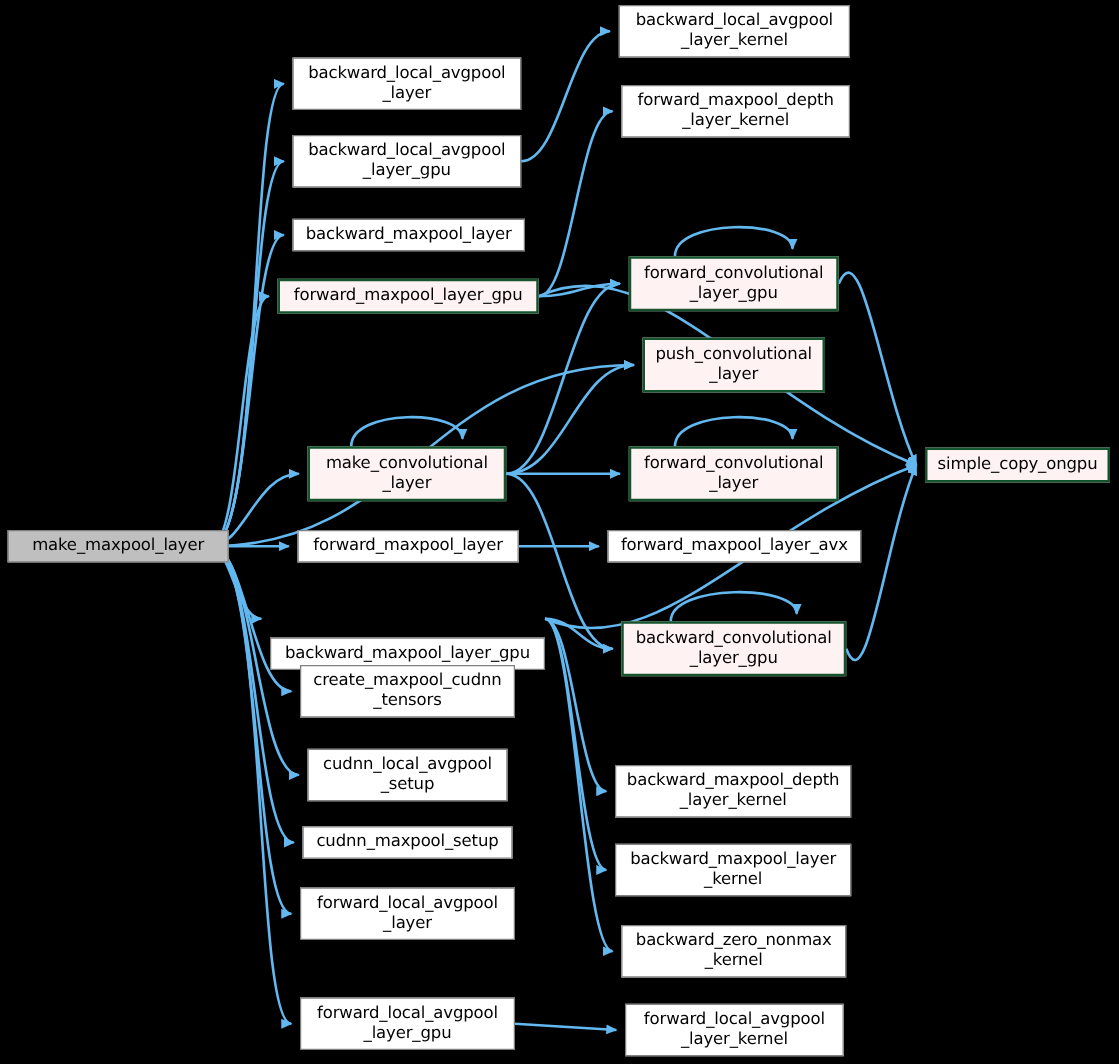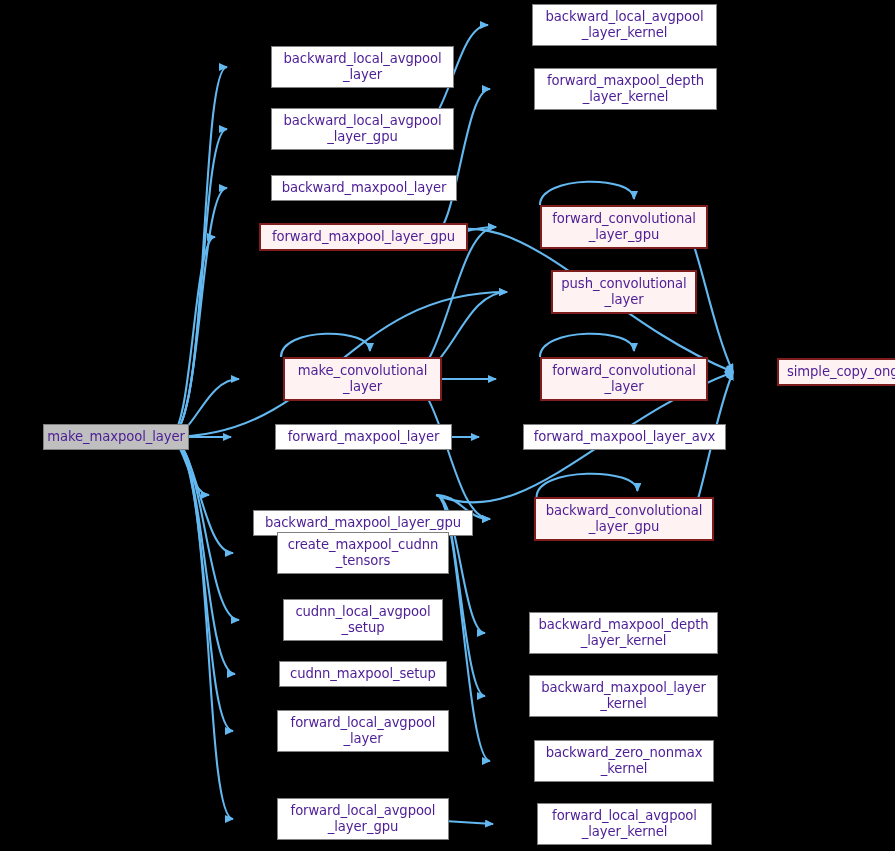--- a/index.html
+++ b/index.html
@@ -14,29 +14,28 @@
   #edges{position:absolute;left:0;top:0;width:895px;height:851px;}
   .node{
     position:absolute;
     box-sizing:border-box;
     display:flex;
     align-items:center;
     justify-content:center;
     text-align:center;
     font-size:13.2px;
     line-height:1.22;
-    color:#4c1d95;
+    color:#000000;
     white-space:pre-line;
     letter-spacing:-0.1px;
     padding:0 4px;
     z-index:3;
-    margin-left:37px;
   }
   .node.plain{ background:#ffffff; border:1px solid #808080; }
-  .node.hl{ background:#fff2f2; border:2px solid #7f1d1d; }
+  .node.hl{ background:#fff2f2; border:2px solid #14532d; }
   .node.root{ background:#bfbfbf; border:1px solid #808080; }
 </style>
 </head>
 <body>
 
 <div id="canvas">
   <svg id="edges" viewBox="0 0 895 851">
     <defs>
       <marker id="ah" markerWidth="9" markerHeight="8" refX="8" refY="4" orient="auto" markerUnits="userSpaceOnUse">
         <path d="M0,0 L9,4 L0,8 z" fill="#63b8f0"></path>
@@ -72,21 +71,21 @@
         <path d="M436,495 C460.3,495 465.7,519 490,519" marker-end="url(#ah)"></path>
         <path d="M436,495 C458.05,495 462.95,633 485,633" marker-end="url(#ah)"></path>
         <path d="M436,495 C458.05,495 462.95,696 485,696" marker-end="url(#ah)"></path>
         <path d="M436,495 C460.3,495 465.7,761 490,761" marker-end="url(#ah)"></path>
         <path d="M436,495 C525.1,532.2075 599.35,422.7375 733,372" marker-end="url(#ah)"></path>
         <path d="M536.6,497 C536.6,467 637.4,467 637.4,491" marker-end="url(#ah)"></path>
         <path d="M677,519 C693.8,563.4675 707.8,432.6375 733,372" marker-end="url(#ah)"></path>
         <path d="M412,819 L493,824" marker-end="url(#ah)"></path>
       </g>
   </svg>
-<div class="node root" style="left: 6px; top: 424px; width: 146px; height: 26px;">make_maxpool_layer</div>
+<div class="node root" style="left: 6px; top: 424px; width: 177px; height: 26px;">make_maxpool_layer</div>
     <div class="node plain" style="left: 234px; top: 46px; width: 183px; height: 42px;">backward_local_avgpool
 _layer</div>
     <div class="node plain" style="left: 234px; top: 108px; width: 183px; height: 42px;">backward_local_avgpool
 _layer_gpu</div>
     <div class="node plain" style="left: 234px; top: 175px; width: 186px; height: 26px;">backward_maxpool_layer</div>
     <div class="node hl" style="left: 222px; top: 223px; width: 209px; height: 28px;">forward_maxpool_layer_gpu</div>
     <div class="node hl" style="left: 246px; top: 357px; width: 159px; height: 44px;">make_convolutional
 _layer</div>
     <div class="node plain" style="left: 238px; top: 424px; width: 177px; height: 26px;">forward_maxpool_layer</div>
     <div class="node plain" style="left: 216px; top: 510px; width: 220px; height: 26px;">backward_maxpool_layer_gpu</div>

